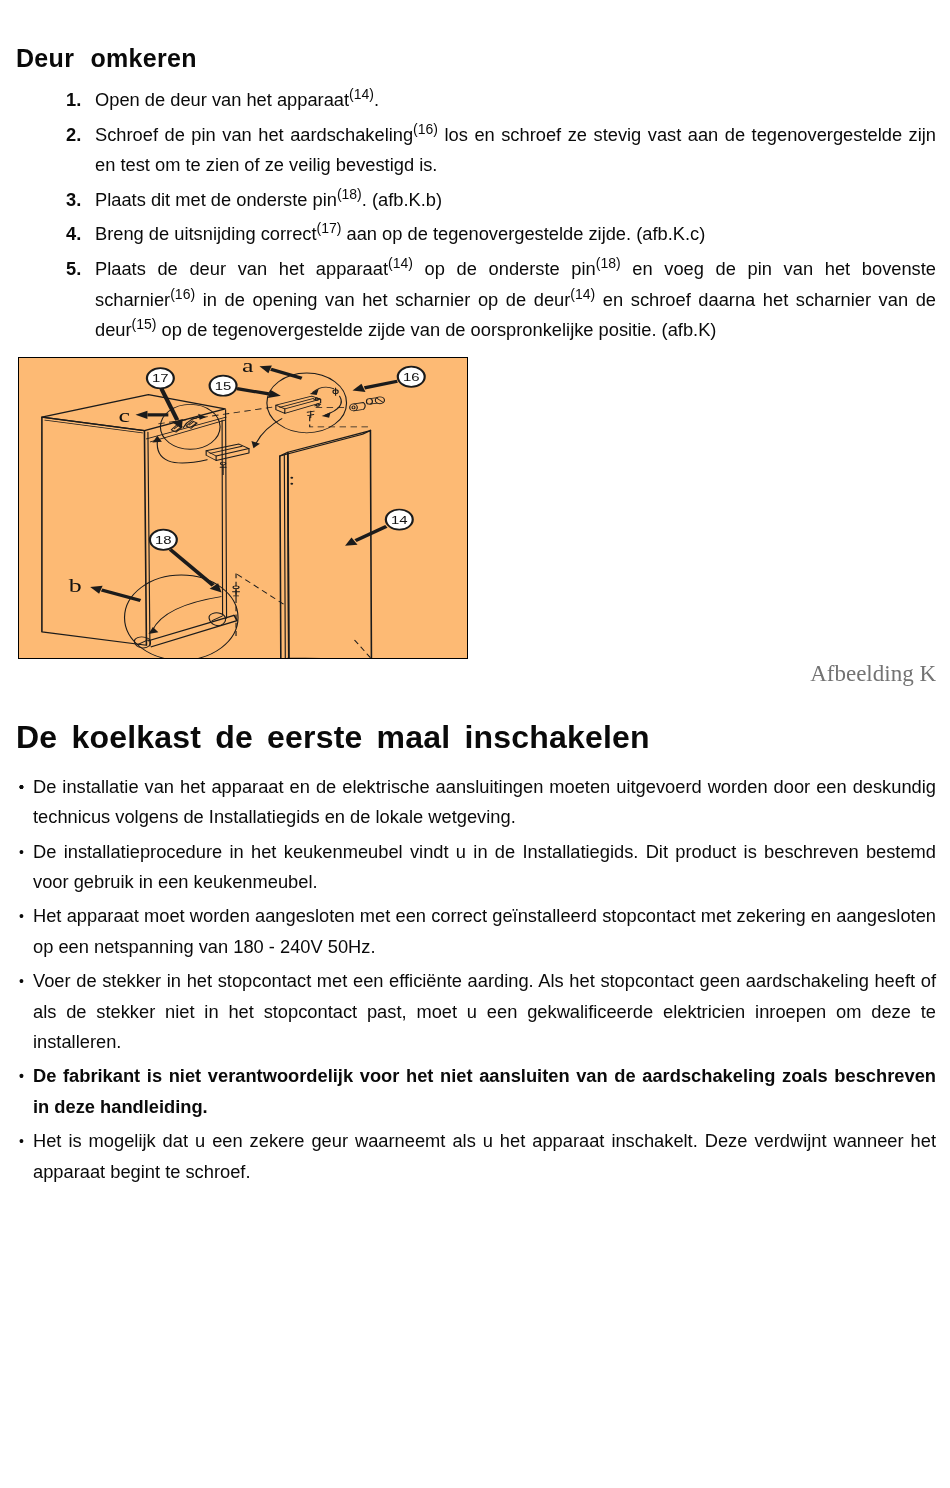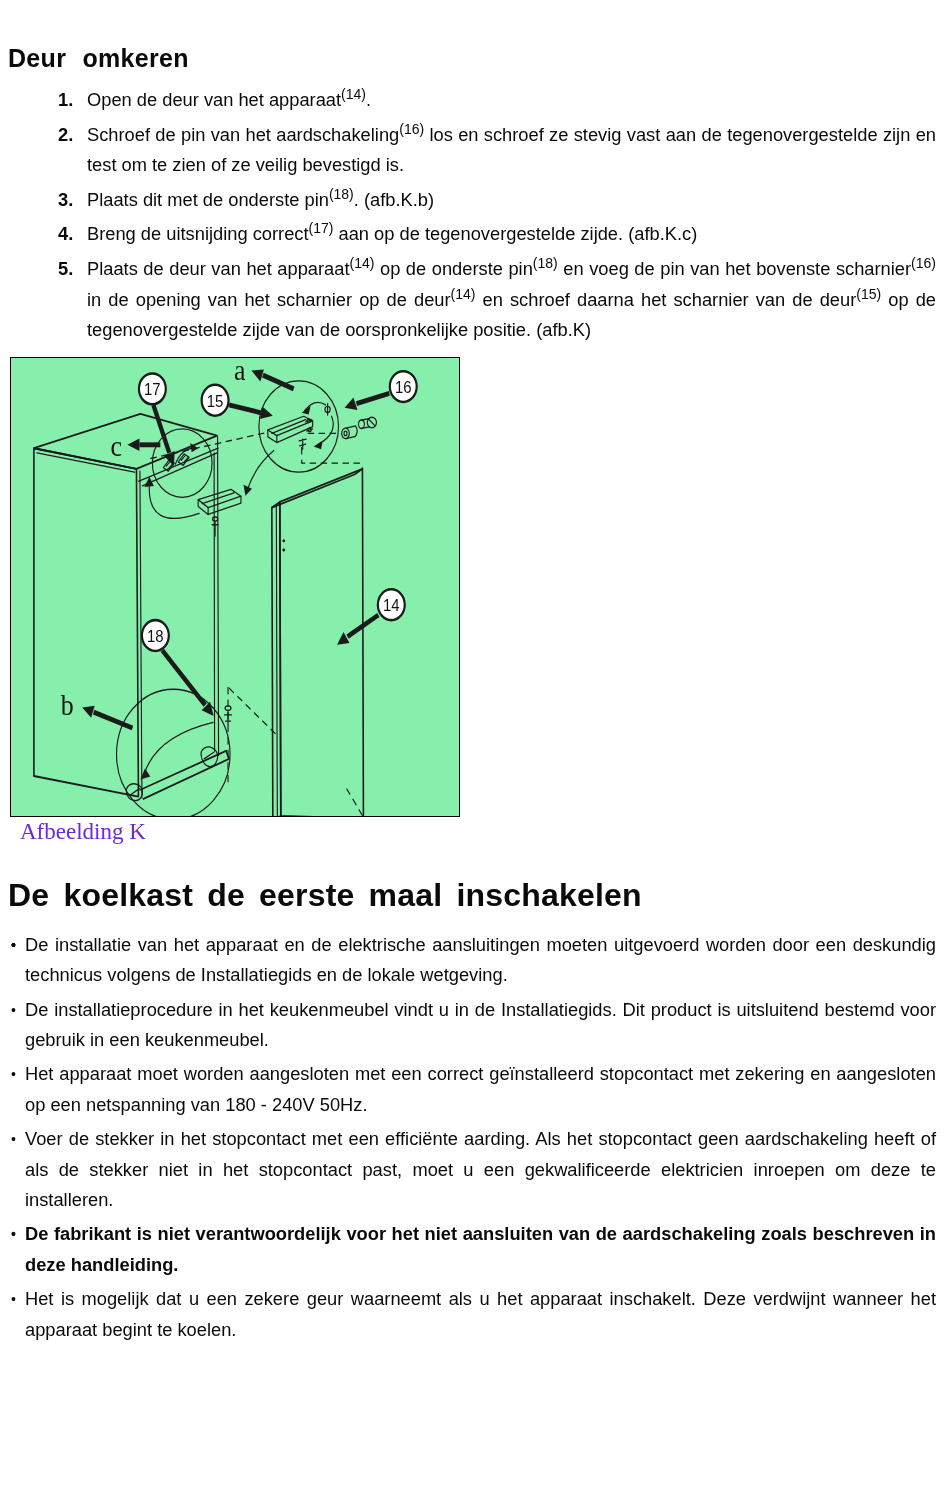--- a/index.html
+++ b/index.html
@@ -1,29 +1,29 @@
 <!DOCTYPE html>
 <html lang="nl"><head>
 <meta charset="utf-8">
 <style>
   html,body{margin:0;padding:0;background:#fff;}
   body{width:950px;height:1488px;overflow:hidden;color:#0a0a0a;
        font-family:"Liberation Sans",sans-serif;}
-  .page{padding:44px 14px 0 8px;box-sizing:border-box;}
+  .page{padding:44px 14px 0 16px;box-sizing:border-box;}
   h1.sec-title{font-size:25px;font-weight:700;margin:0 0 12px 0;word-spacing:9px;letter-spacing:.3px;}
   h2.sec-title{font-size:32px;font-weight:700;margin:32px 0 16px 0;word-spacing:5px;letter-spacing:.2px;}
   .steps{margin:0;}
   .step{position:relative;padding-left:79px;text-align:justify;
         font-size:18.3px;line-height:30.6px;margin-bottom:4px;}
   .step .num{position:absolute;left:50px;top:0;font-weight:700;}
   sup{font-size:14px;line-height:0;vertical-align:super;}
   .figure{margin:11px 0 0 0;}
-  .fig-box{width:450px;height:460px;border:1.6px solid #000;box-sizing:border-box;margin-left:2px;background:#86efac;}
+  .fig-box{width:450px;height:302px;border:1.6px solid #000;box-sizing:border-box;margin-left:2px;background:#fdba74;}
   .fig-box svg{display:block;width:100%;height:100%;}
-  .fig-caption{font-family:"Liberation Serif",serif;font-size:23px;color:#6d28d9;margin:2px 0 0 12px;}
+  .fig-caption{font-family:"Liberation Serif",serif;font-size:23px;color:#737373;margin:2px 0 0 12px;text-align:right;}
   .bullets{margin:0;}
   .bullet{position:relative;padding-left:17px;text-align:justify;
           font-size:18.3px;line-height:30.4px;margin-bottom:4px;}
   .bullet .dot{position:absolute;left:3px;top:0;font-size:14px;}
   .bullet.bold{font-weight:700;}
   
   .ln{fill:none;stroke:#1b1b1b;stroke-width:1.6;stroke-linejoin:round;stroke-linecap:round;}
   .ln2{stroke-width:1.15;}
   .dash{fill:none;stroke:#1b1b1b;stroke-width:1.15;stroke-dasharray:6.5 4.5;}
   .thick line{stroke:#1b1b1b;stroke-width:4.3;}
@@ -226,33 +226,33 @@
     </div>
     <div class="bullet">
       <span class="dot">•</span>
     </div>
     <div class="bullet">
       <span class="dot">•</span>
       <span>De installatie van het apparaat en de elektrische aansluitingen moeten uitgevoerd worden door een deskundig technicus volgens de Installatiegids en de lokale wetgeving.</span>
     </div>
     <div class="bullet">
       <span class="dot">•</span>
-      <span>De installatieprocedure in het keukenmeubel vindt u in de Installatiegids. Dit product is uitsluitend bestemd voor gebruik in een keukenmeubel.</span>
+      <span>De installatieprocedure in het keukenmeubel vindt u in de Installatiegids. Dit product is beschreven bestemd voor gebruik in een keukenmeubel.</span>
     </div>
     <div class="bullet">
       <span class="dot">•</span>
       <span>Het apparaat moet worden aangesloten met een correct geïnstalleerd stopcontact met zekering en aangesloten op een netspanning van 180 - 240V 50Hz.</span>
     </div>
     <div class="bullet">
       <span class="dot">•</span>
       <span>Voer de stekker in het stopcontact met een efficiënte aarding. Als het stopcontact geen aardschakeling heeft of als de stekker niet in het stopcontact past, moet u een gekwalificeerde elektricien inroepen om deze te installeren.</span>
     </div>
     <div class="bullet bold">
       <span class="dot">•</span>
       <span>De fabrikant is niet verantwoordelijk voor het niet aansluiten van de aardschakeling zoals beschreven in deze handleiding.</span>
     </div>
     <div class="bullet">
       <span class="dot">•</span>
-      <span>Het is mogelijk dat u een zekere geur waarneemt als u het apparaat inschakelt. Deze verdwijnt wanneer het apparaat begint te koelen.</span>
+      <span>Het is mogelijk dat u een zekere geur waarneemt als u het apparaat inschakelt. Deze verdwijnt wanneer het apparaat begint te schroef.</span>
     </div>
   </div>
 
 </div>
 
 </body></html>

